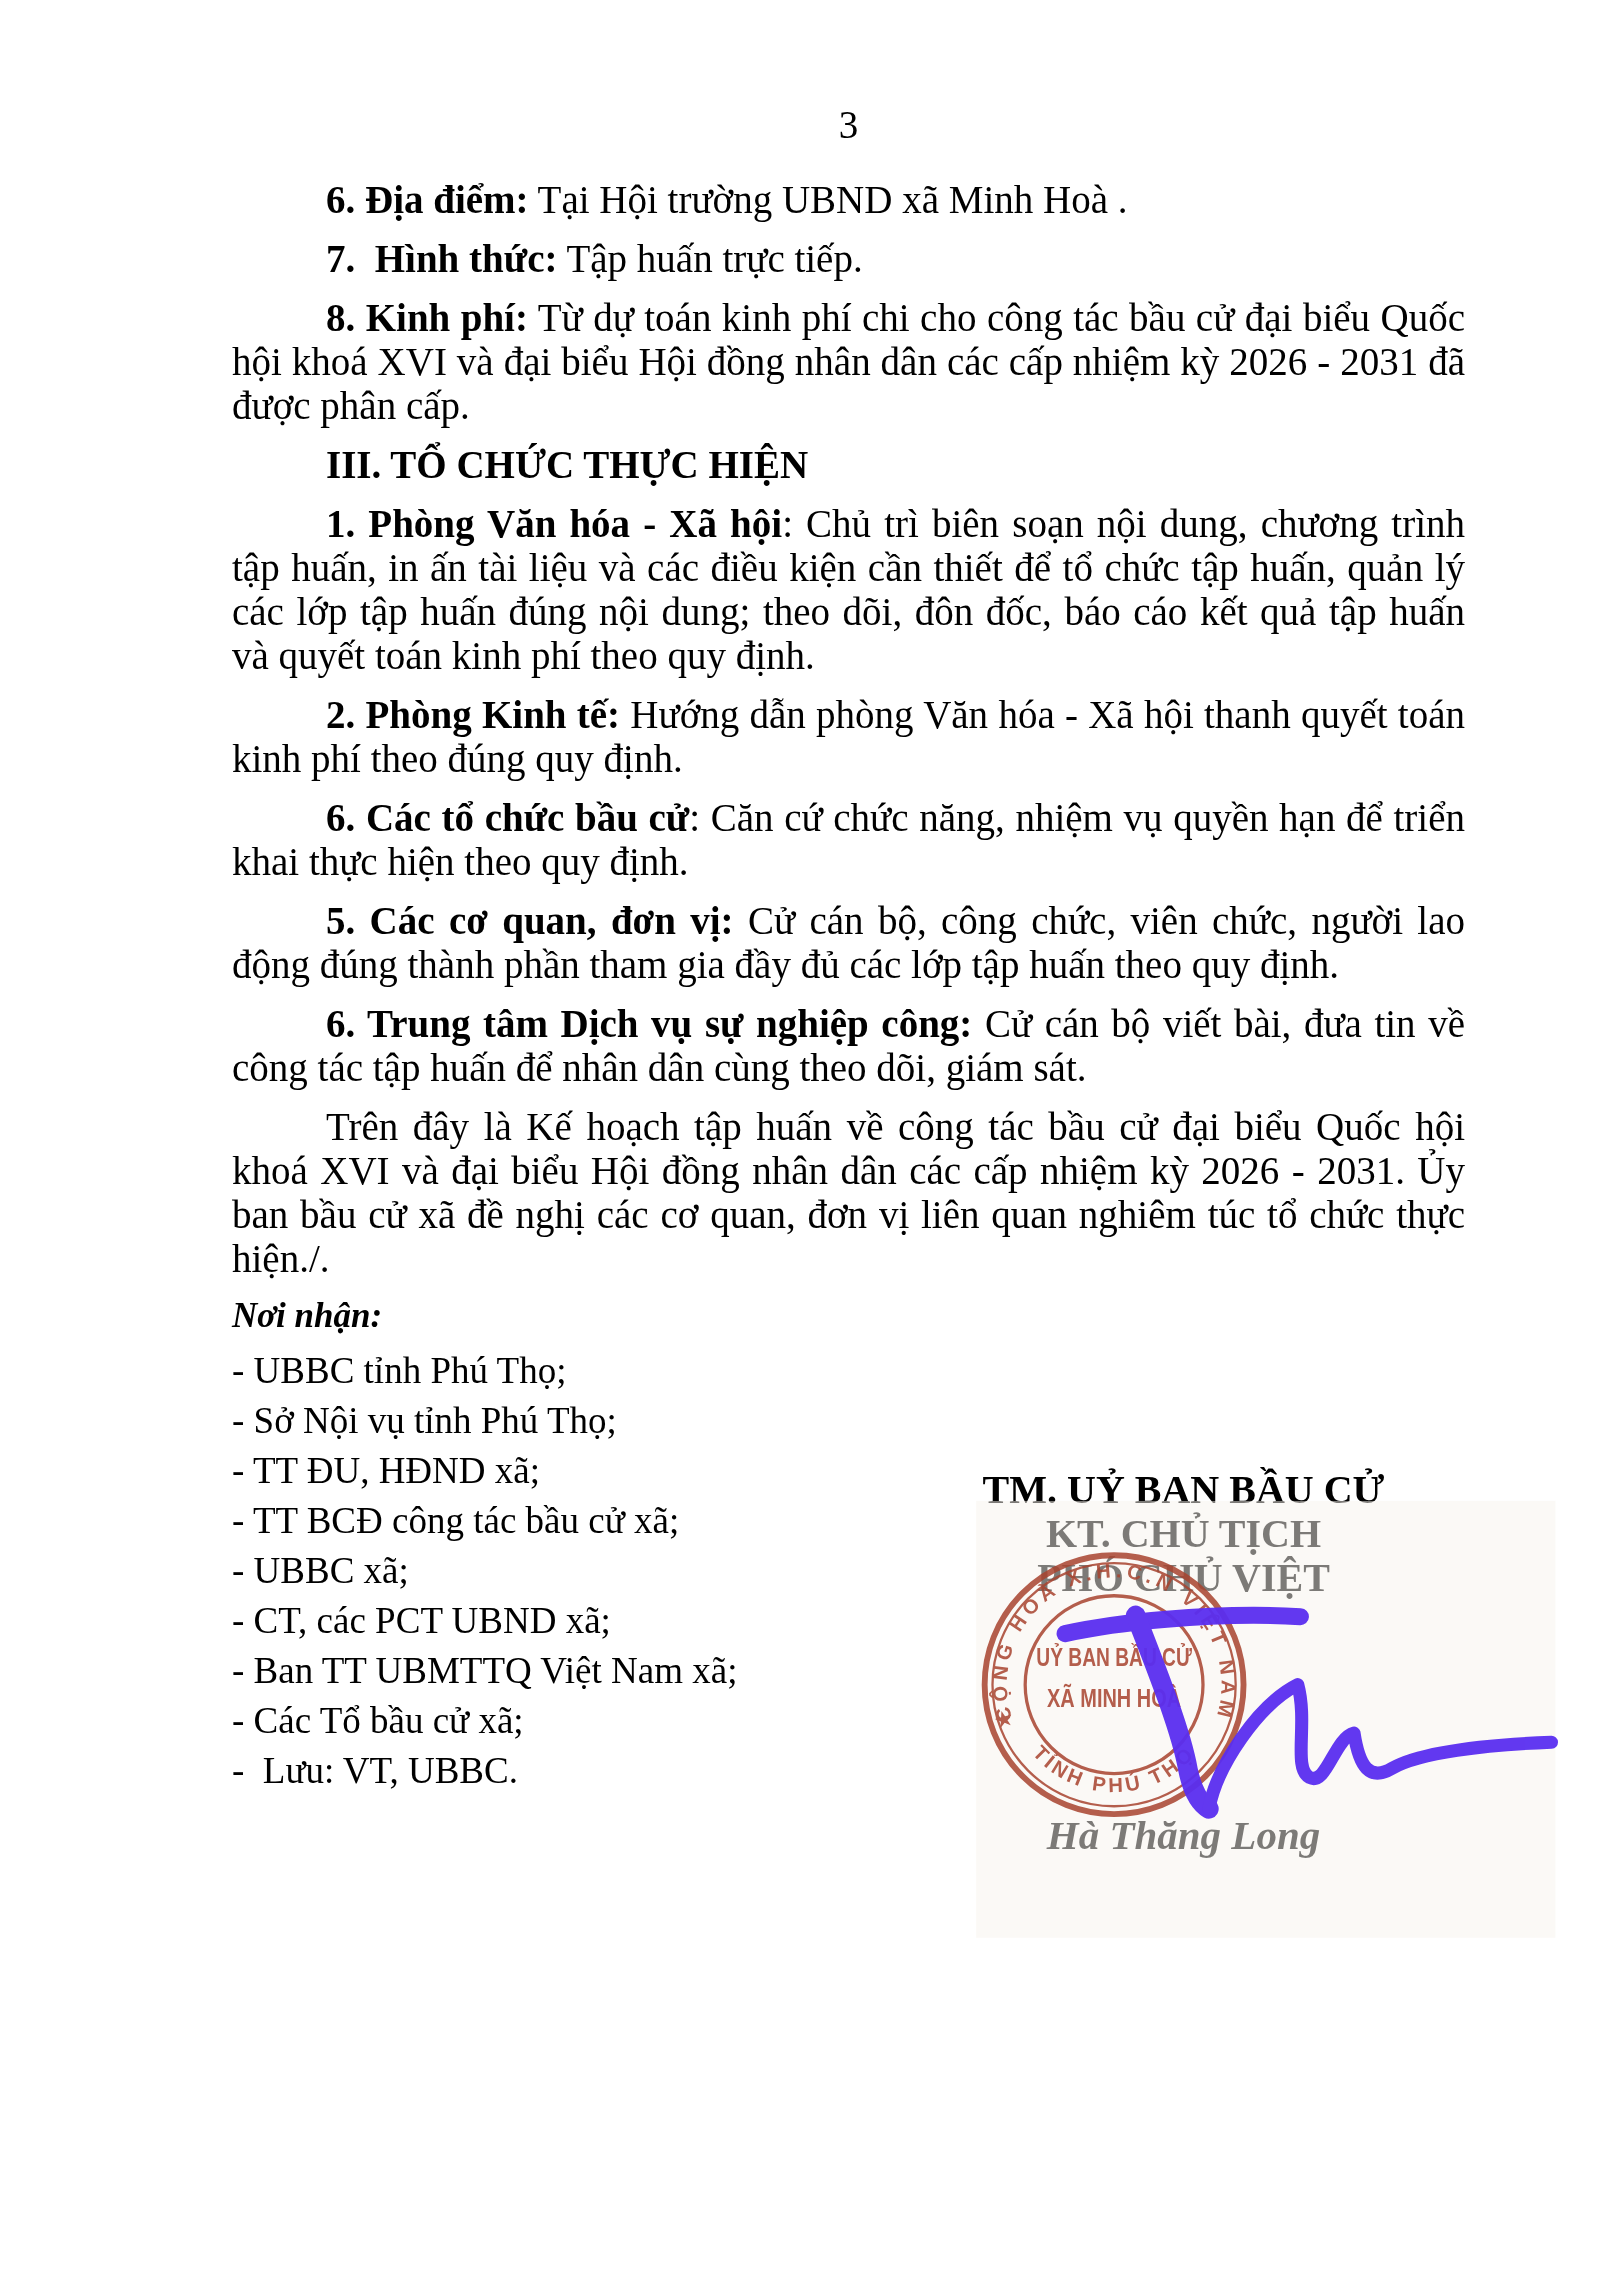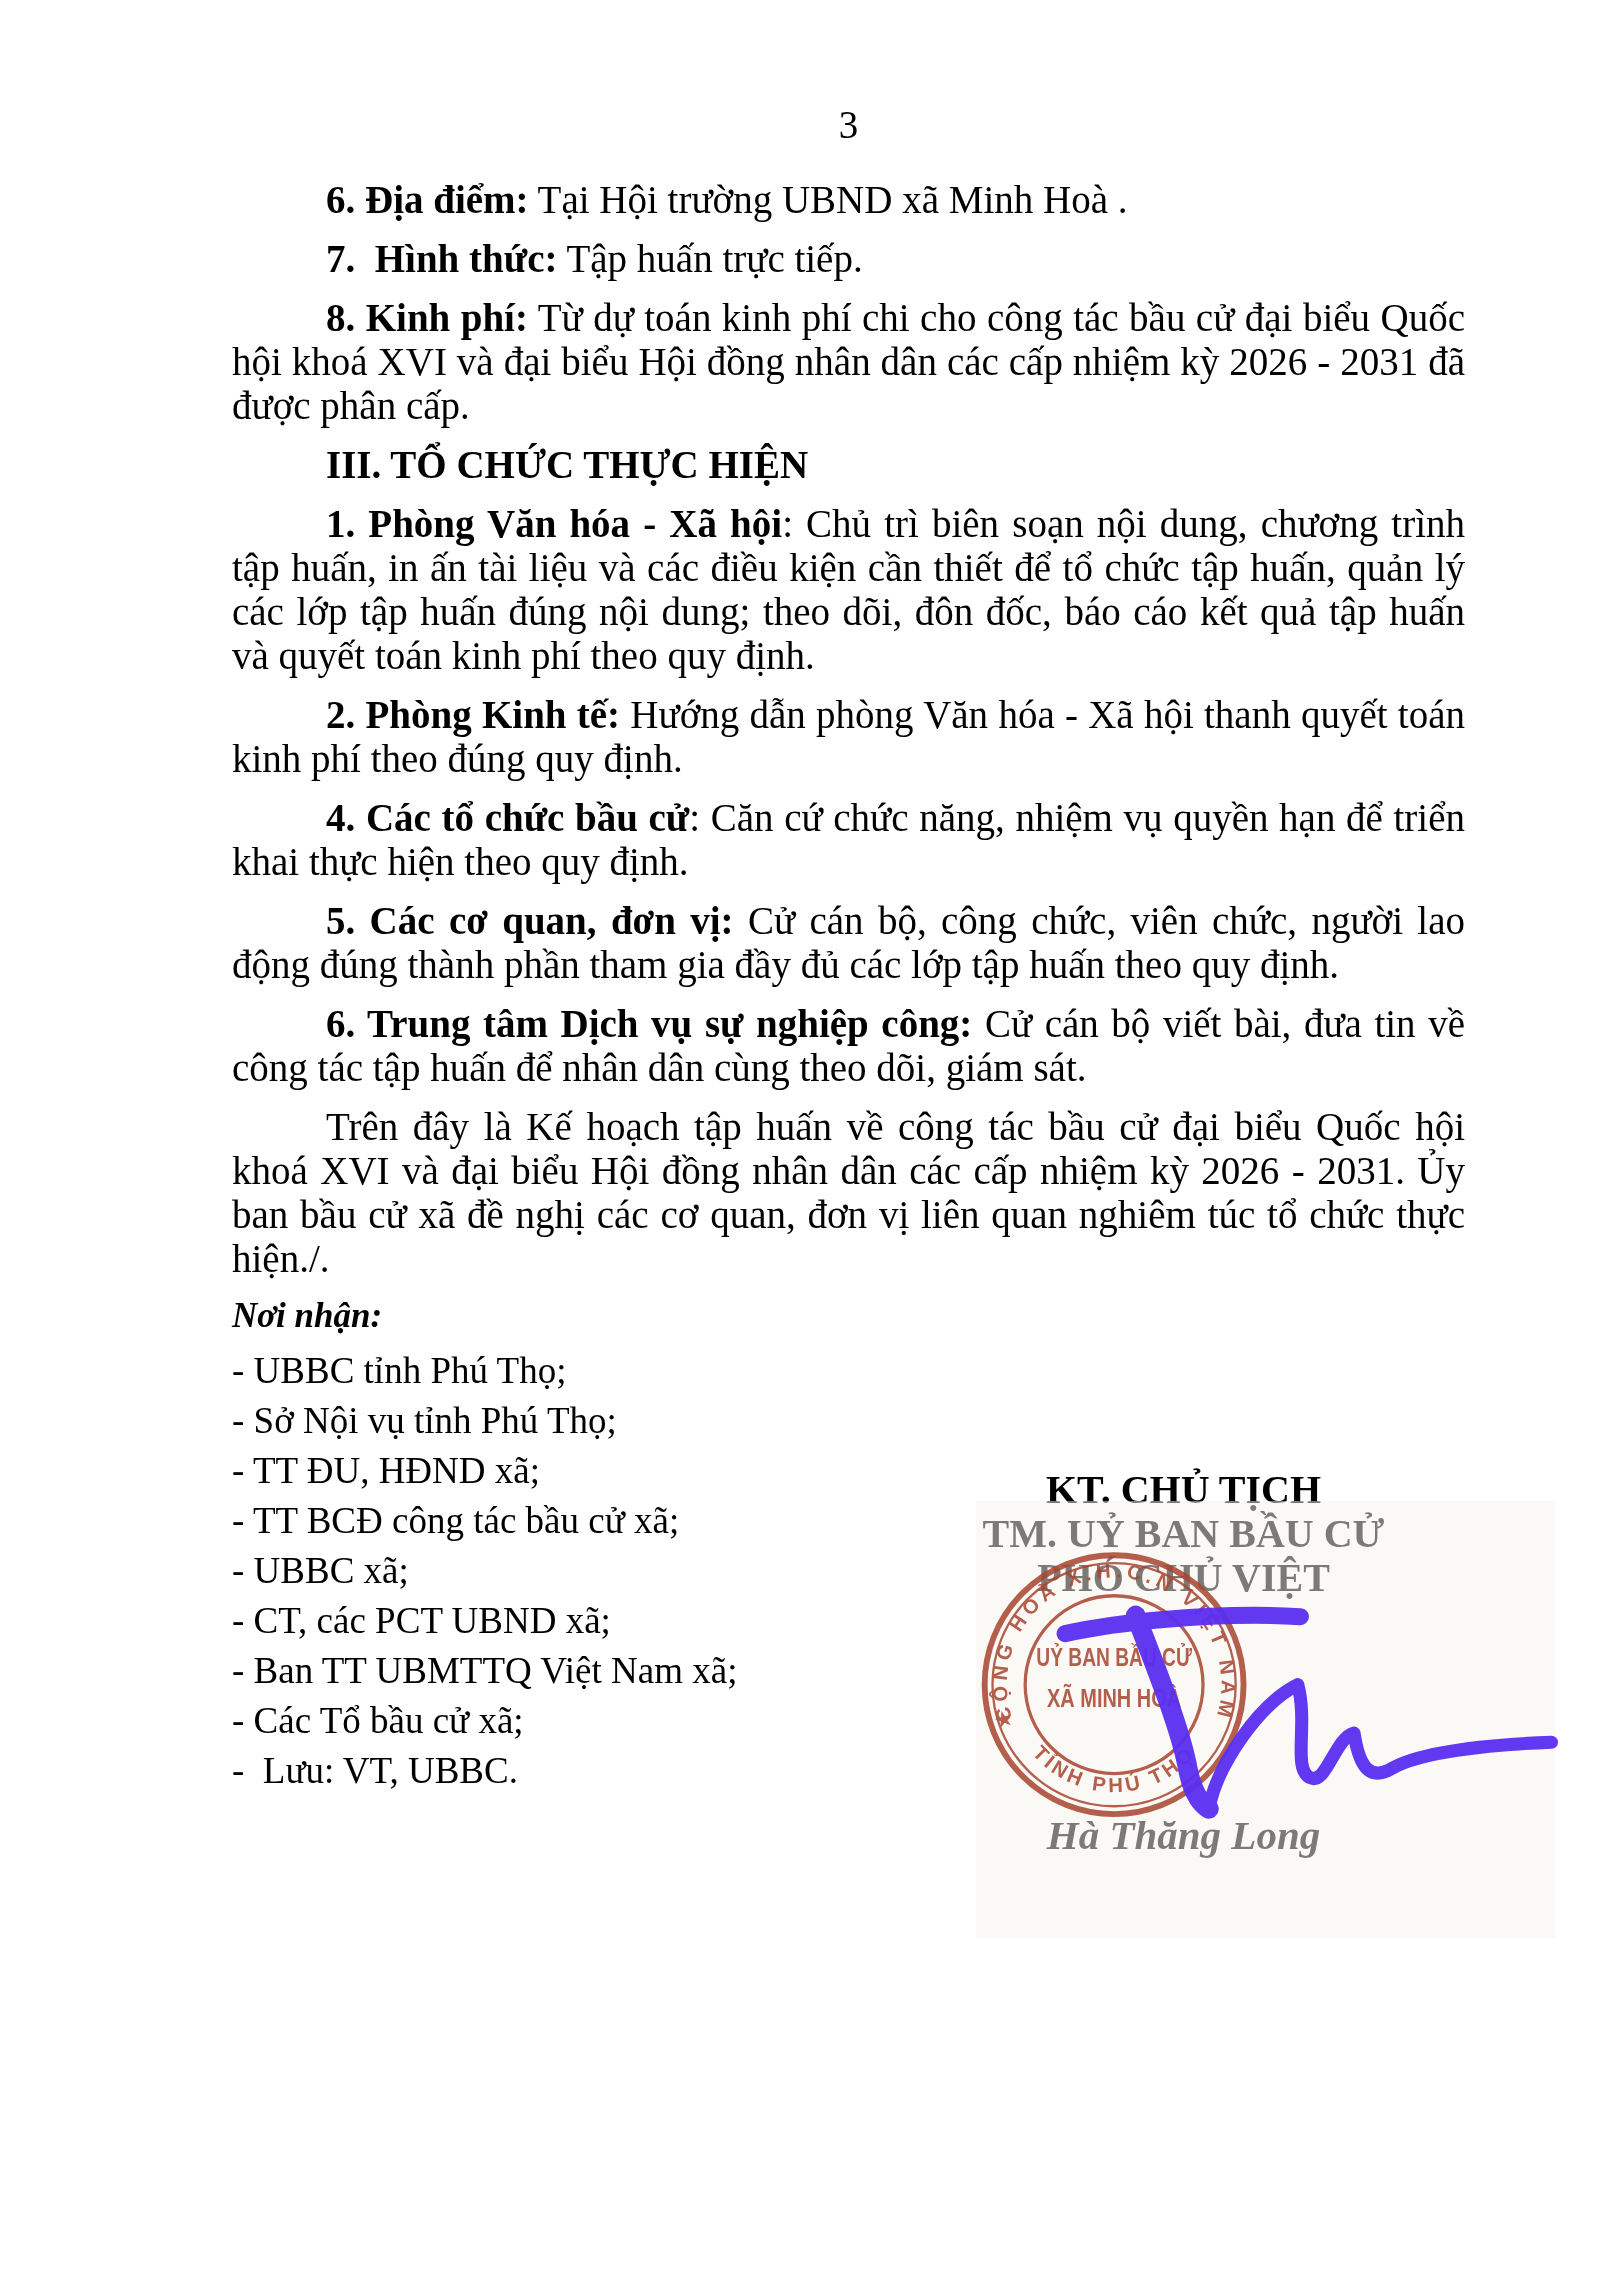--- a/index.html
+++ b/index.html
@@ -62,21 +62,21 @@
 
     <p class="para"><b>8. Kinh phí:</b><span> Từ dự toán kinh phí chi cho công tác bầu cử đại biểu Quốc hội khoá XVI và đại biểu Hội đồng nhân dân các cấp nhiệm kỳ 2026 - 2031 đã được phân cấp.</span></p>
 
     <p class="para heading"><b>III. TỔ CHỨC THỰC HIỆN</b></p>
 
     <p class="para"><b>1. Phòng Văn hóa - Xã hội</b><span>: Chủ trì biên soạn nội dung, chương trình tập huấn, in ấn tài liệu và các điều kiện cần thiết để tổ chức tập huấn, quản lý các lớp tập huấn đúng nội dung; theo dõi, đôn đốc, báo cáo kết quả tập huấn và quyết toán kinh phí theo quy định.</span></p>
 
     <p class="para"><b>2. Phòng Kinh tế:</b><span> Hướng dẫn phòng Văn hóa - Xã hội thanh quyết toán kinh phí theo đúng quy định.</span></p>
 
 
-    <p class="para"><b>4. Các tổ chức bầu cử</b><span>: Căn cứ chức năng, nhiệm vụ quyền hạn để triển khai thực hiện theo quy định.</span></p>
+    <p class="para"><b>6. Các tổ chức bầu cử</b><span>: Căn cứ chức năng, nhiệm vụ quyền hạn để triển khai thực hiện theo quy định.</span></p>
 
     <p class="para"><b>5. Các cơ quan, đơn vị:</b><span> Cử cán bộ, công chức, viên chức, người lao động đúng thành phần tham gia đầy đủ các lớp tập huấn theo quy định.</span></p>
 
     <p class="para"><b>6. Trung tâm Dịch vụ sự nghiệp công:</b><span> Cử cán bộ viết bài, đưa tin về công tác tập huấn để nhân dân cùng theo dõi, giám sát.</span></p>
 
     <p class="para"><span>Trên đây là Kế hoạch tập huấn về công tác bầu cử đại biểu Quốc hội khoá XVI và đại biểu Hội đồng nhân dân các cấp nhiệm kỳ 2026 - 2031. Ủy ban bầu cử xã đề nghị các cơ quan, đơn vị liên quan nghiêm túc tổ chức thực hiện./.</span></p>
 
     <div class="footer">
       <div class="recipients">
         <div class="recipients-heading">Nơi nhận:</div>
@@ -89,22 +89,22 @@
             <li>- CT, các PCT UBND xã;</li>
             <li>- Ban TT UBMTTQ Việt Nam xã;</li>
             <li>- Các Tổ bầu cử xã;</li>
             <li>-&nbsp; Lưu: VT, UBBC.</li>
           </ul>
       </div>
     </div>
   </div>
 
   <div class="sig-head">
+    <div>TM. UỶ BAN BẦU CỬ</div>
     <div>KT. CHỦ TỊCH</div>
-    <div>TM. UỶ BAN BẦU CỬ</div>
     <div>PHÓ CHỦ VIỆT</div>
   </div>
 
   <div class="signer-name">Hà Thăng Long</div>
 
   <svg class="stamp-overlay" viewBox="1400 2260 1060 760" xmlns="http://www.w3.org/2000/svg">
     <rect x="1492" y="2295" width="886" height="668" fill="#f7f3ee" opacity="0.5"></rect>
 
     <g opacity="0.85">
       <circle cx="1703" cy="2576" r="198" fill="none" stroke="#a8432f" stroke-width="9"></circle>

